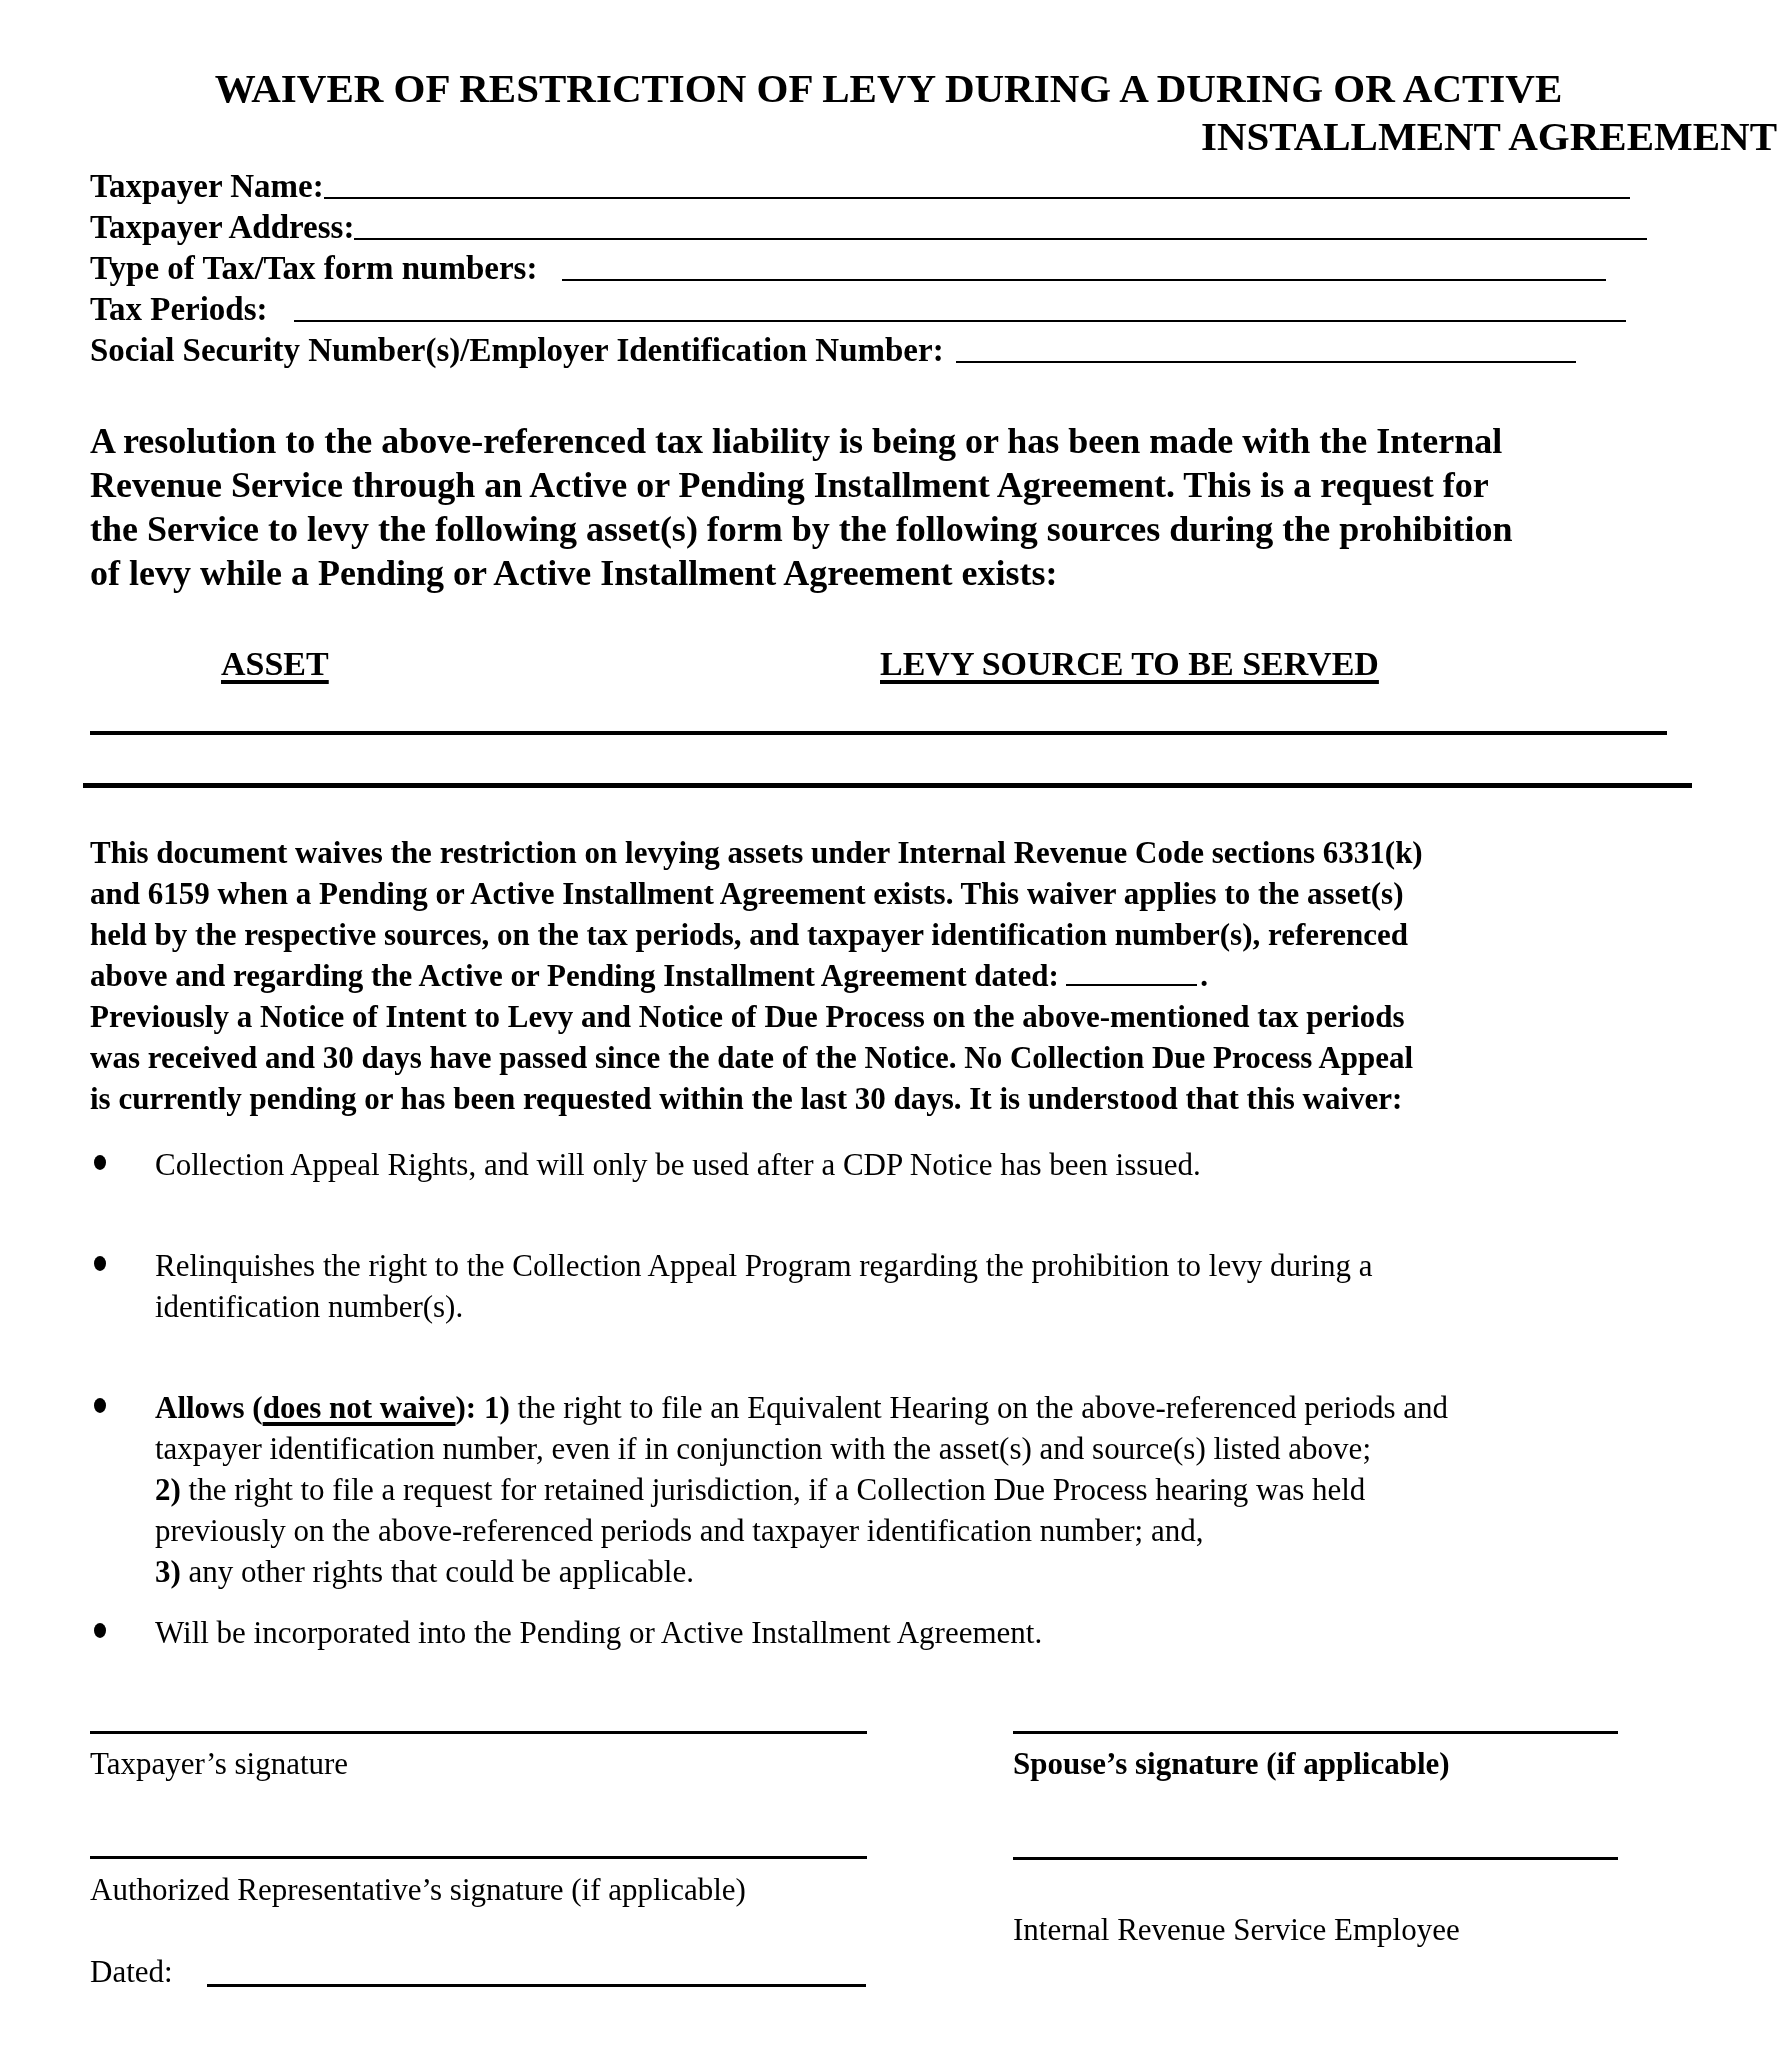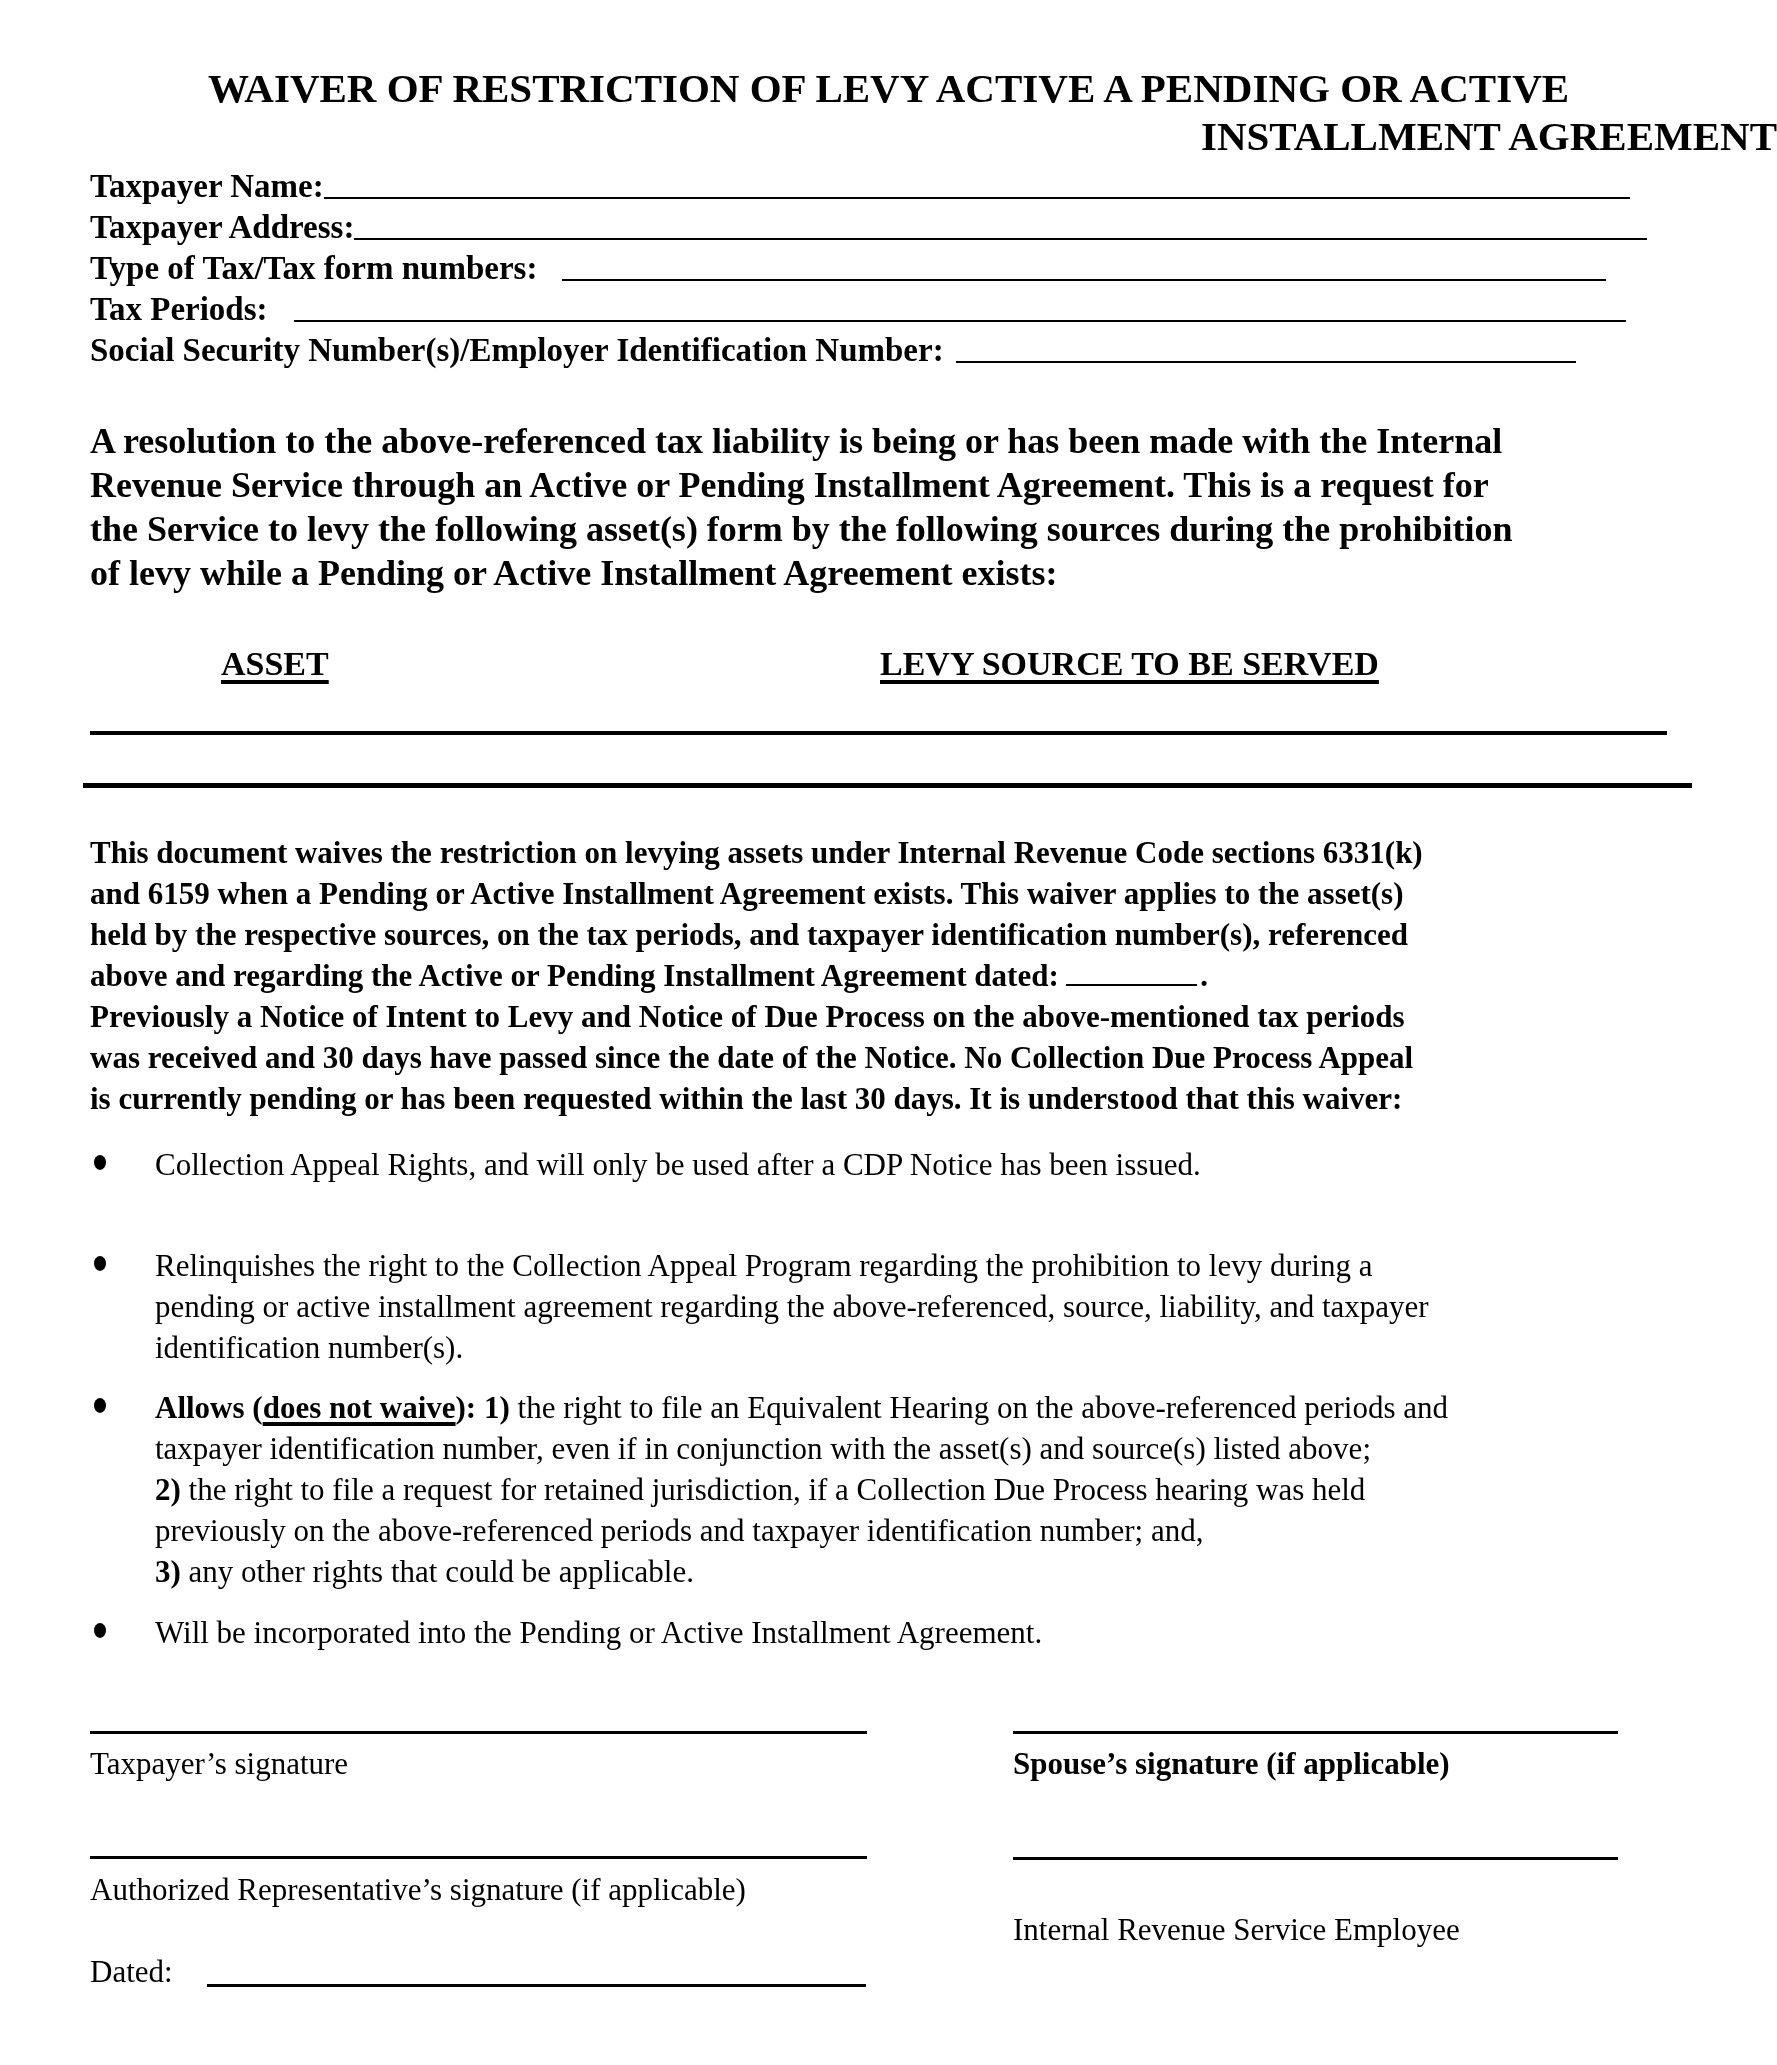--- a/index.html
+++ b/index.html
@@ -58,21 +58,21 @@
   .bullet .txt { position: absolute; left: 65px; top: 0; }
   .bullet .ln { display: block; white-space: nowrap; }
   .ul-bold { text-decoration: underline; text-decoration-thickness: 3.5px; text-underline-offset: 4.4px; }
 
   .sig-line { position: absolute; height: 2.6px; background: #000; }
   .sig-label { position: absolute; font-size: 31px; line-height: 38px; white-space: nowrap; }
 </style>
 </head>
 <body>
 
-<div class="abs title" style="top:66px;">WAIVER OF RESTRICTION OF LEVY ACTIVE A PENDING OR ACTIVE</div>
+<div class="abs title" style="top:66px;">WAIVER OF RESTRICTION OF LEVY DURING A DURING OR ACTIVE</div>
 <div class="abs title" style="top:114px;text-align:right;">INSTALLMENT AGREEMENT</div>
 
 <div class="field" style="top:166px;">
   <span class="lbl">Taxpayer Name:</span>
   <span class="line" style="width:1306px;"></span>
 </div>
 <div class="field" style="top:207px;">
   <span class="lbl">Taxpayer Address:</span>
   <span class="line" style="width:1293px;"></span>
 </div>
@@ -120,21 +120,20 @@
   <span class="dot"></span>
   <div class="txt">
     <span class="ln">Collection Appeal Rights, and will only be used after a CDP Notice has been issued.</span>
   </div>
 </div>
 
 <div class="bullet" style="top:1245px;">
   <span class="dot"></span>
   <div class="txt">
     <span class="ln">Relinquishes the right to the Collection Appeal Program regarding the prohibition to levy during a</span>
-    <span class="ln">pending or active installment agreement regarding the above-referenced, source, liability, and taxpayer</span>
     <span class="ln">identification number(s).</span>
   </div>
 </div>
 
 <div class="bullet" style="top:1387px;">
   <span class="dot"></span>
   <div class="txt">
     <span class="ln"><b>Allows (</b><b class="ul-bold">does not waive</b><b>):</b><b> 1)</b><span> the right to file an Equivalent Hearing on the above-referenced periods and</span></span>
     <span class="ln">taxpayer identification number, even if in conjunction with the asset(s) and source(s) listed above;</span>
     <span class="ln"><b>2)</b><span> the right to file a request for retained jurisdiction, if a Collection Due Process hearing was held</span></span>

